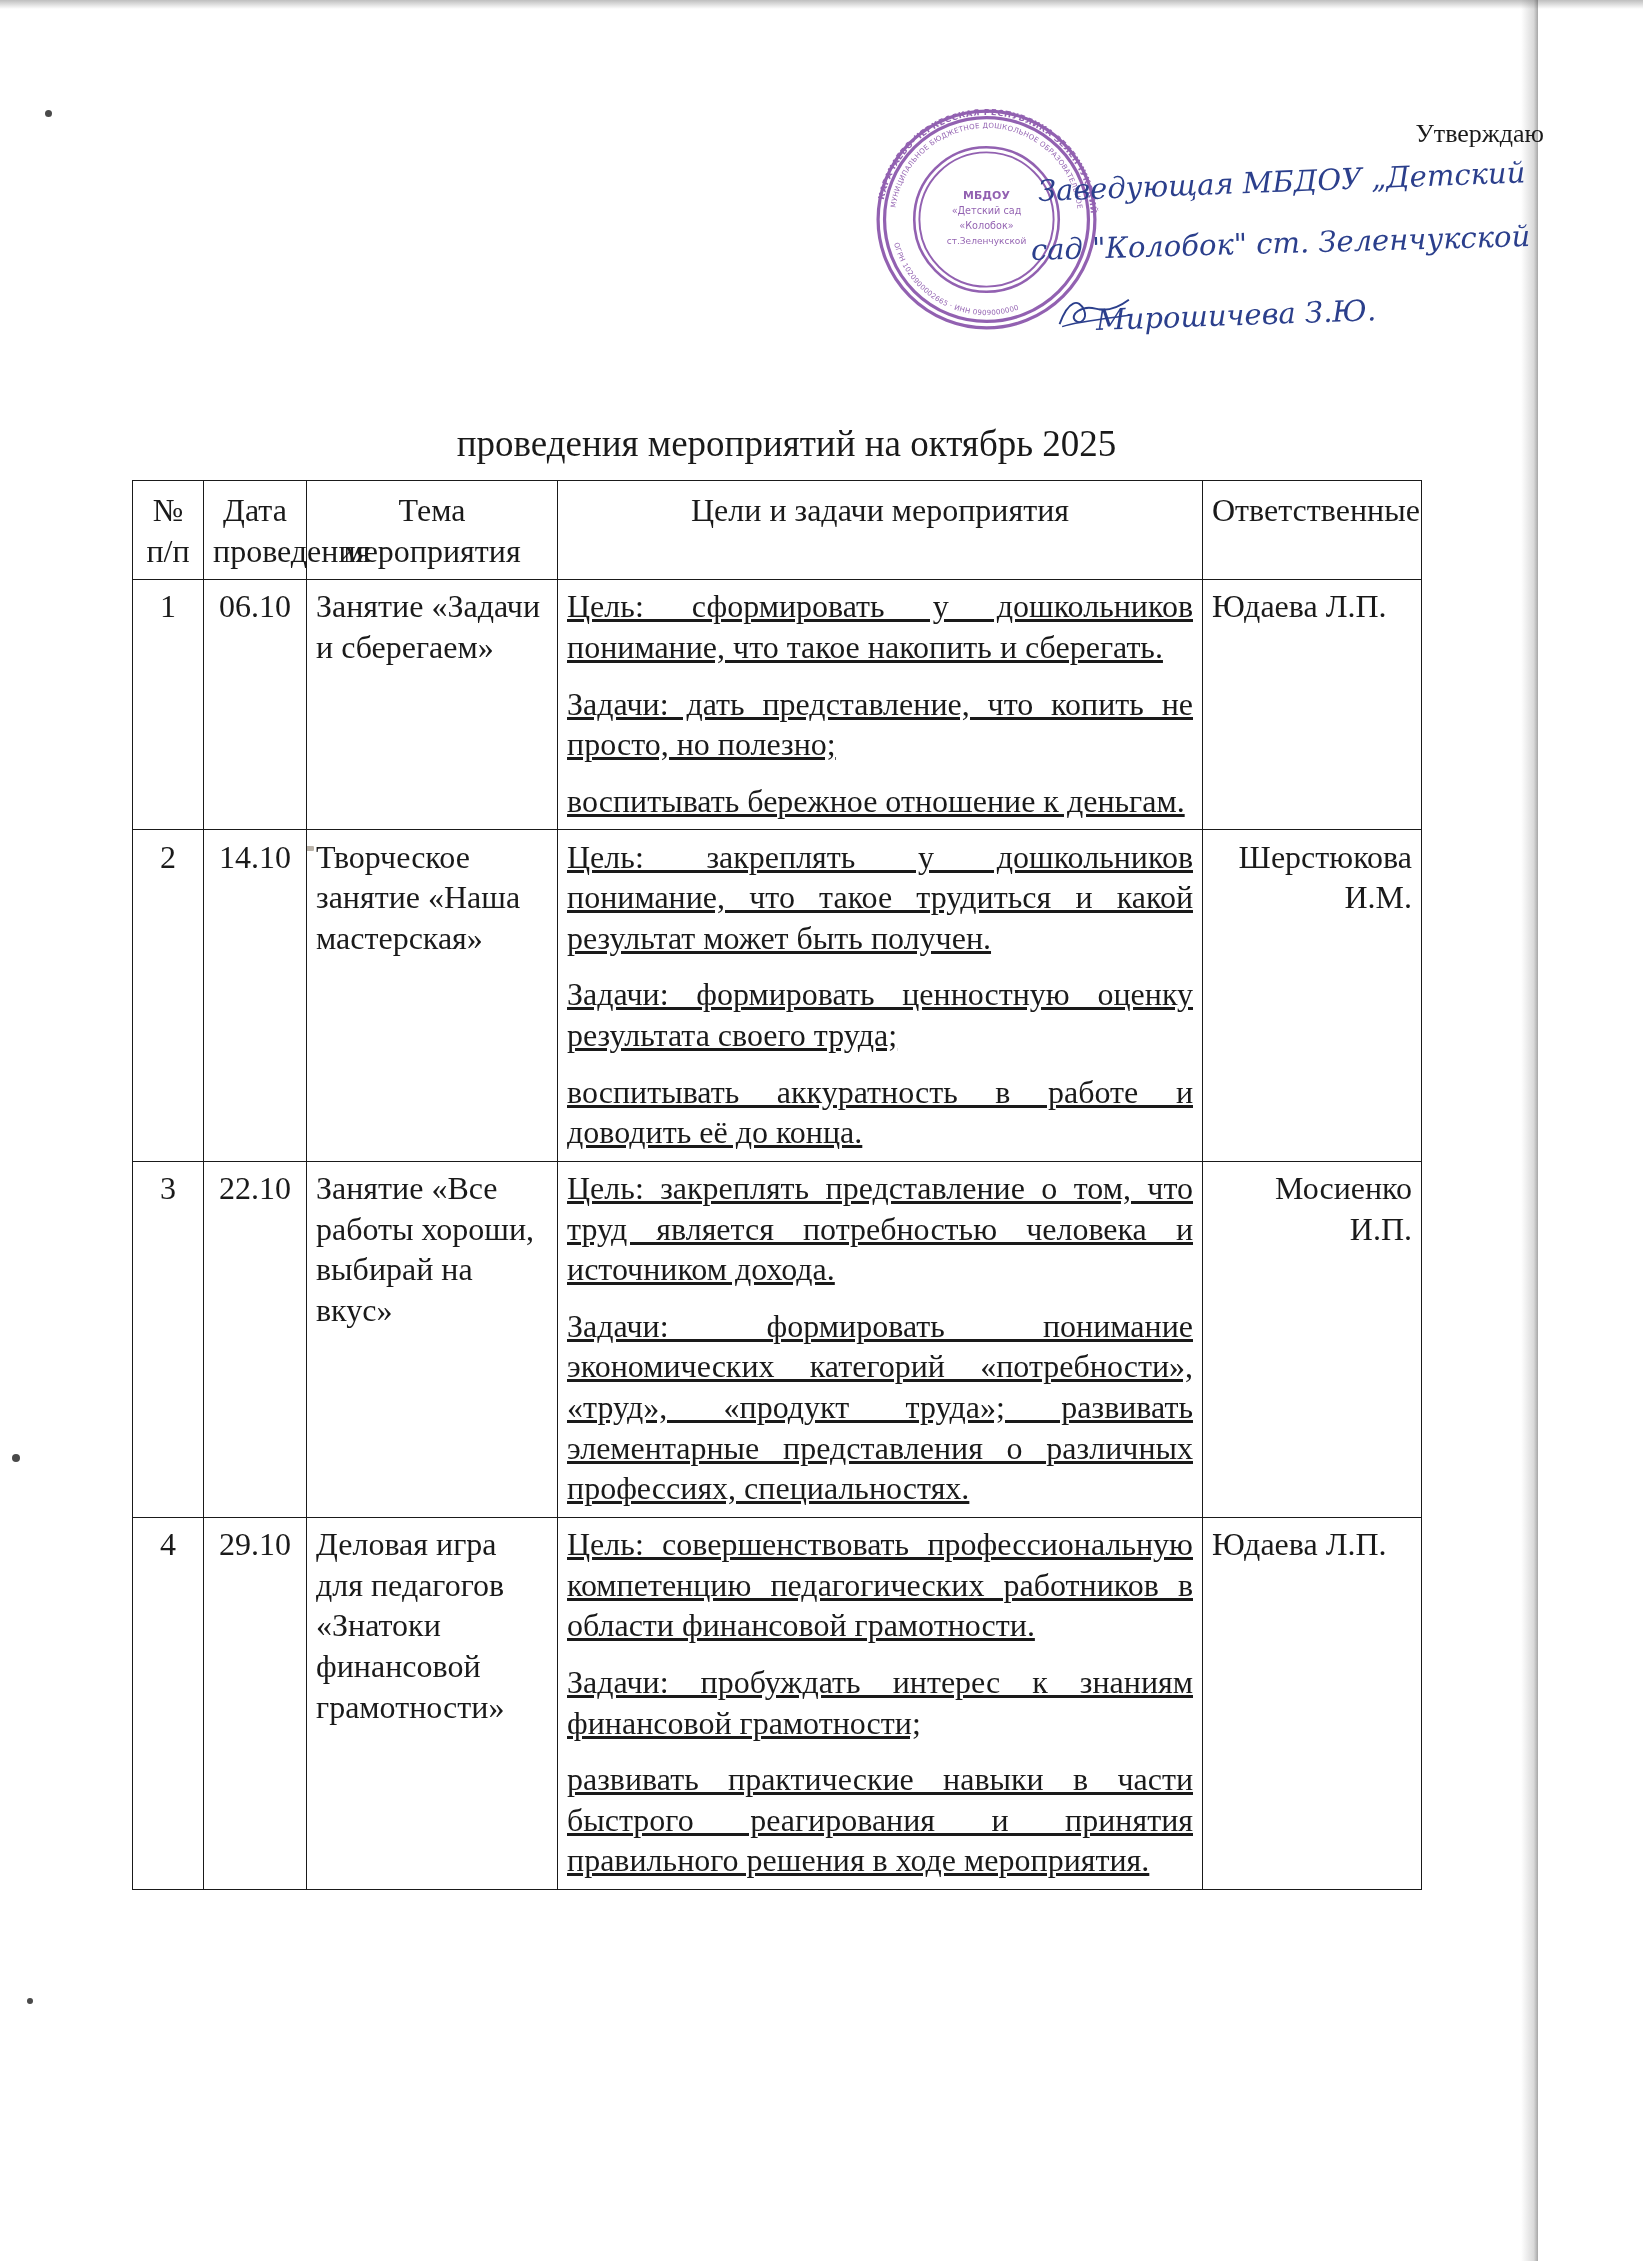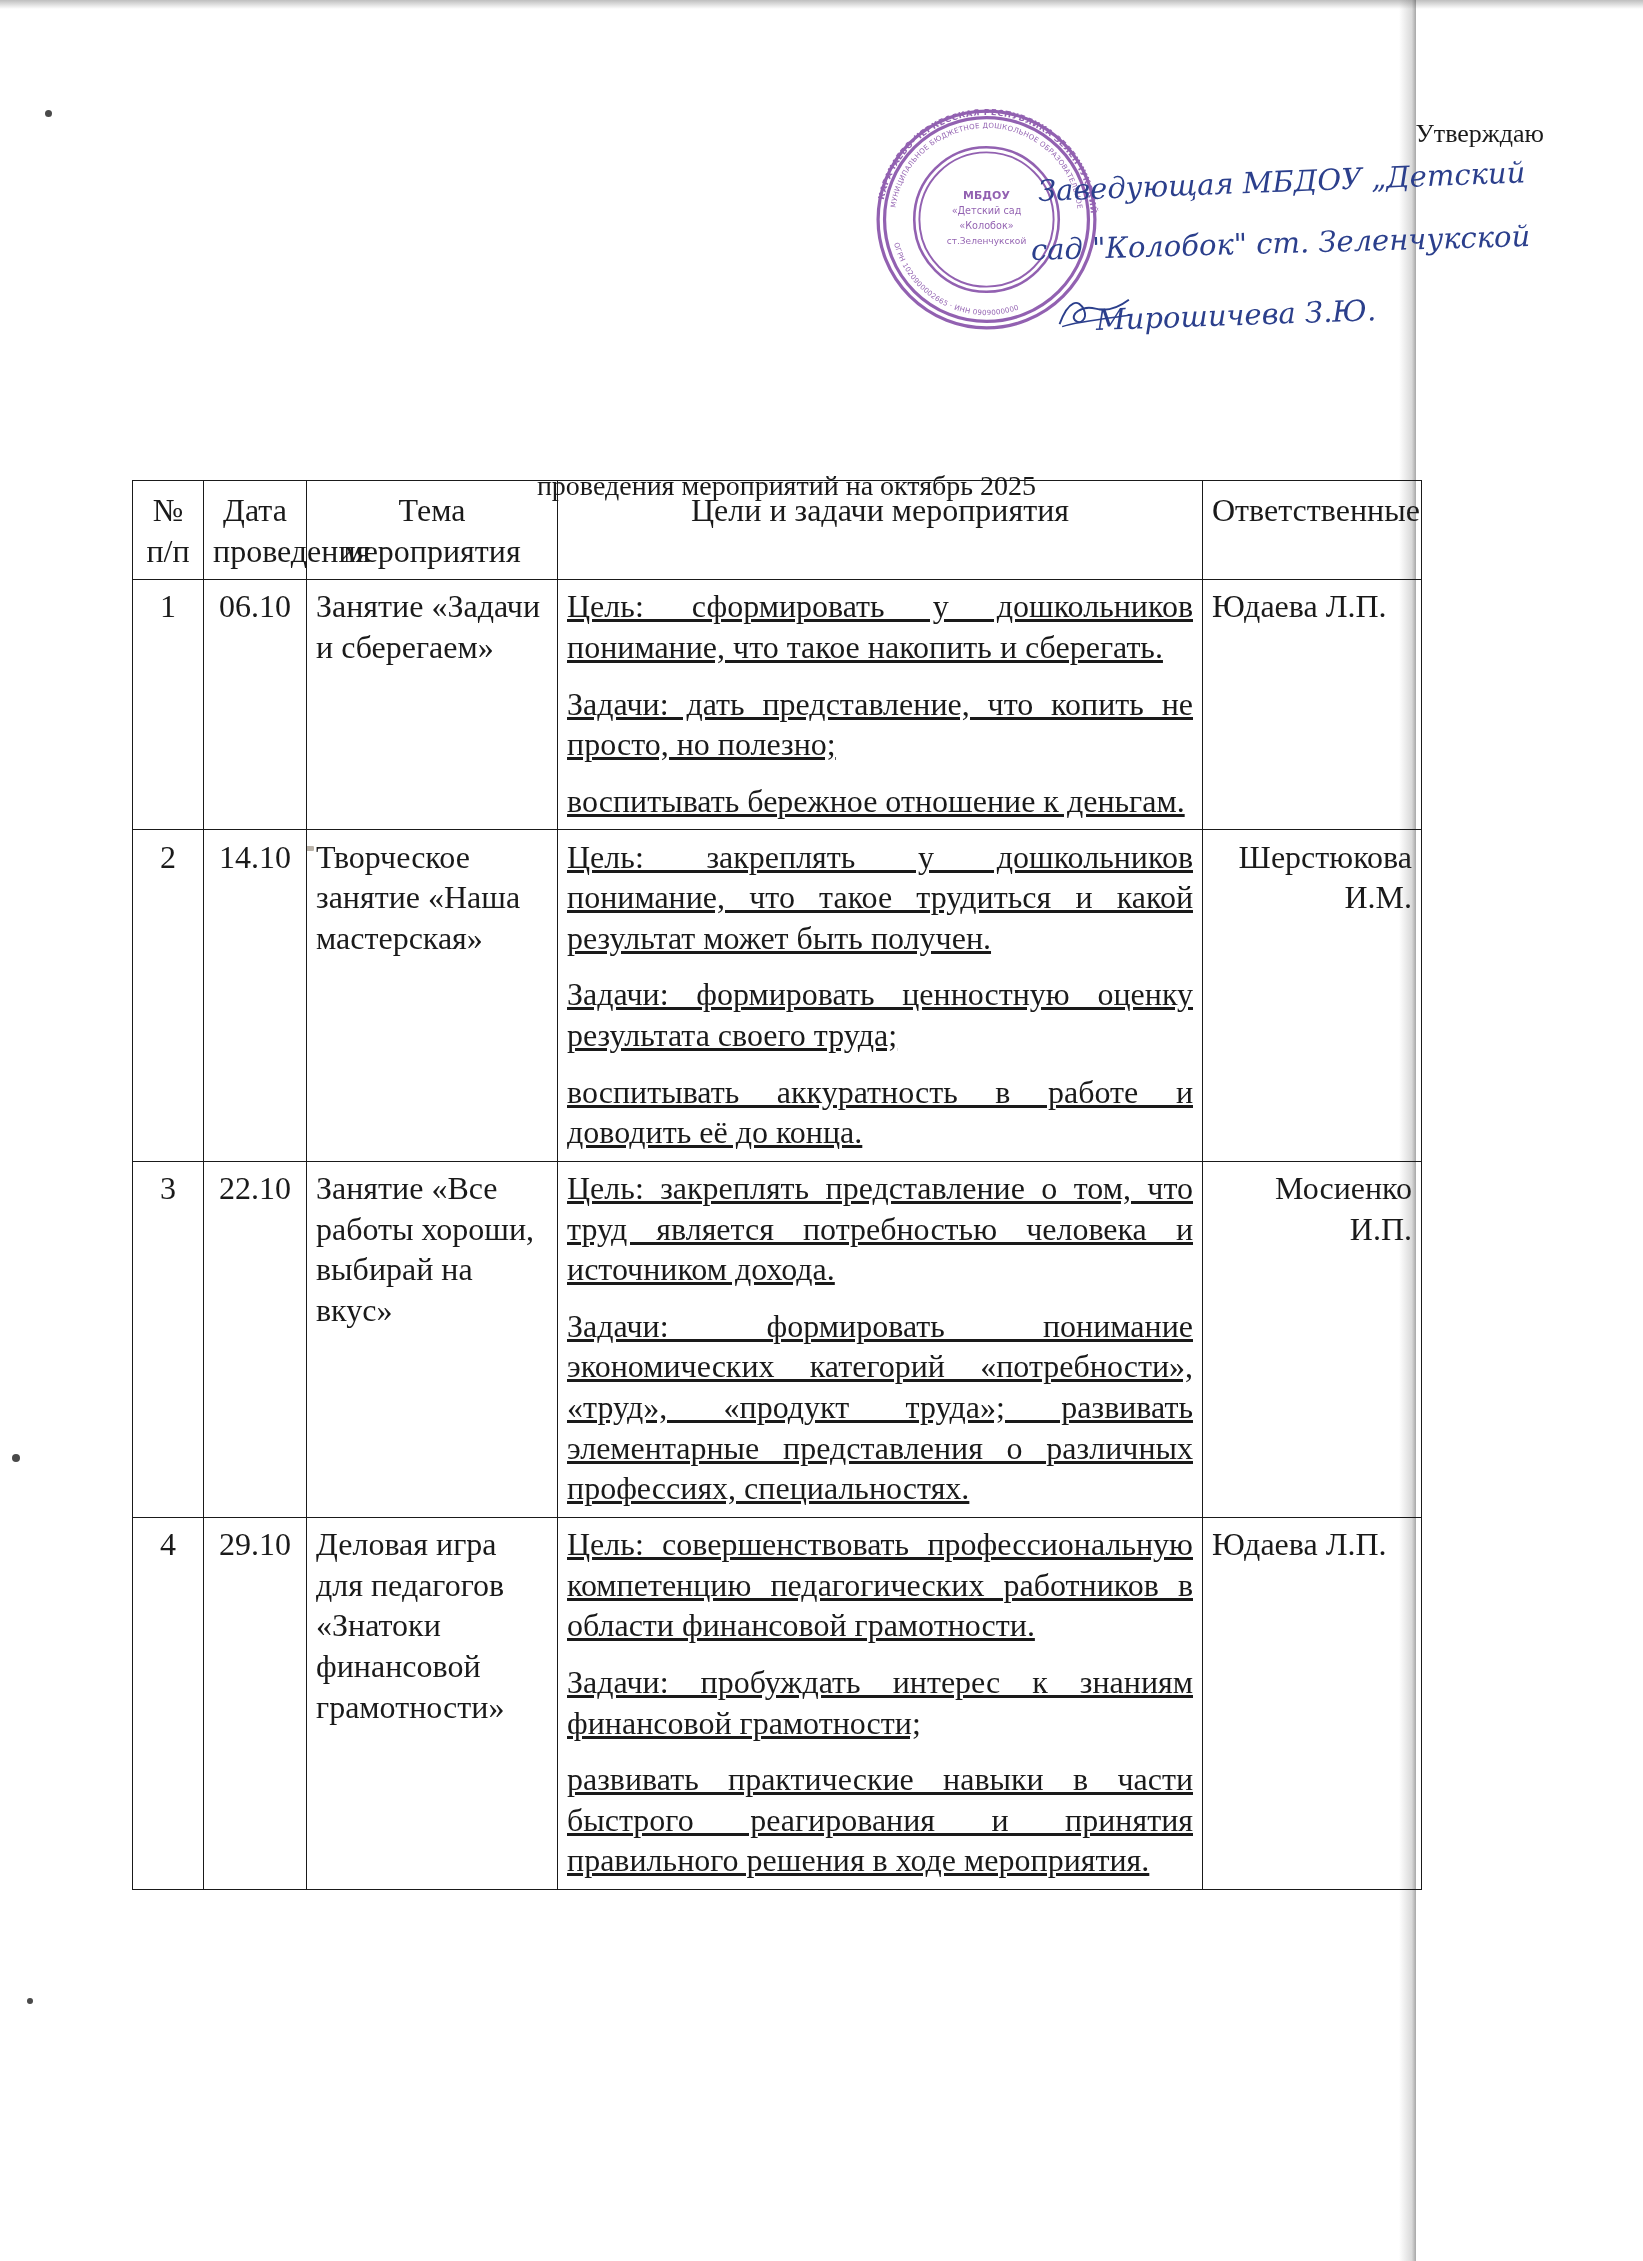--- a/index.html
+++ b/index.html
@@ -11,21 +11,21 @@
     width: 1644px;
     height: 2261px;
     font-family: "Liberation Serif", serif;
     color: #1a1a1a;
     position: relative;
     overflow: hidden;
   }
 
   .page {
     position: relative;
-    width: 1416px;
+    width: 1538px;
     height: 2261px;
     box-sizing: border-box;
   }
 
   
   .approval {
     position: absolute;
     top: 119px;
     left: 0;
     width: 1573px;
@@ -90,22 +90,21 @@
     width: 1502px;
     text-align: center;
     font-size: 28px;
   }
   .doc-subtitle {
     position: absolute;
     top: 422px;
     left: 0;
     width: 1573px;
     text-align: center;
-    font-size: 28px;
-    margin-top: 48px;
+    font-size: 37px;
   }
 
   
   table.plan {
     position: absolute;
     top: 480px;
     left: 132px;
     width: 1289px;
     border-collapse: collapse;
     table-layout: fixed;

